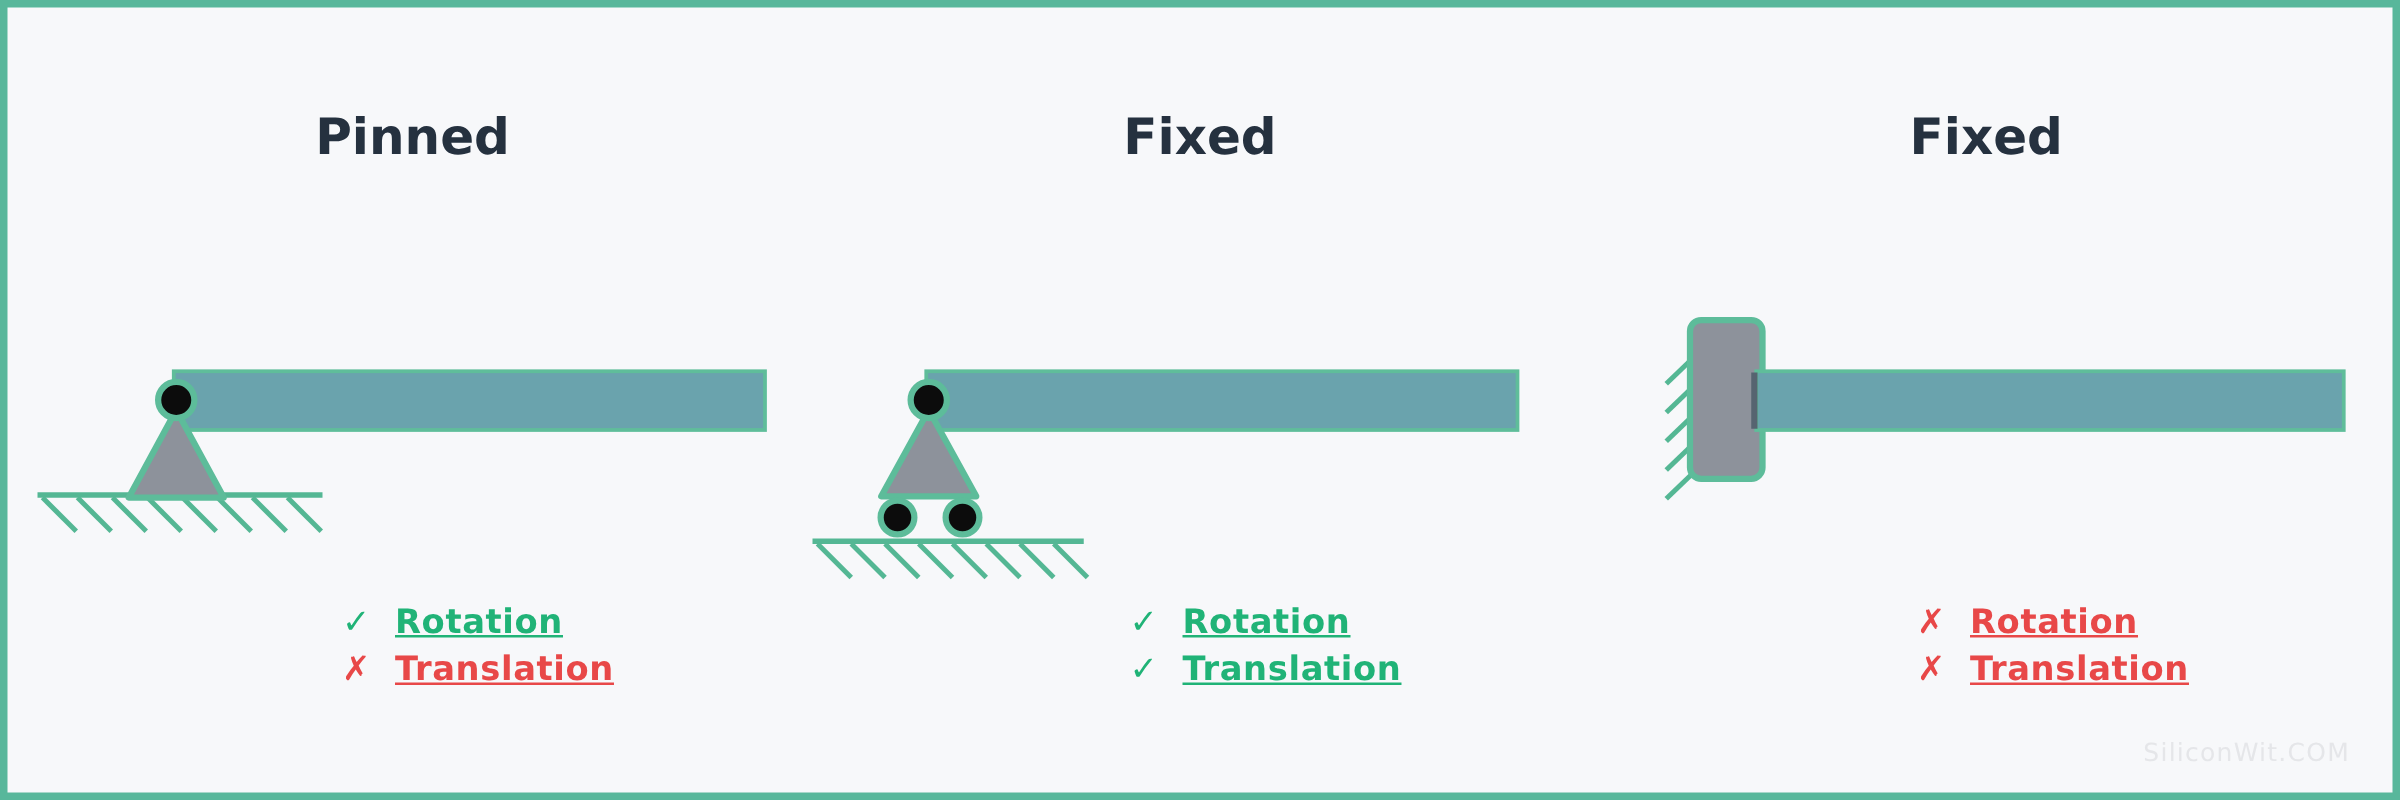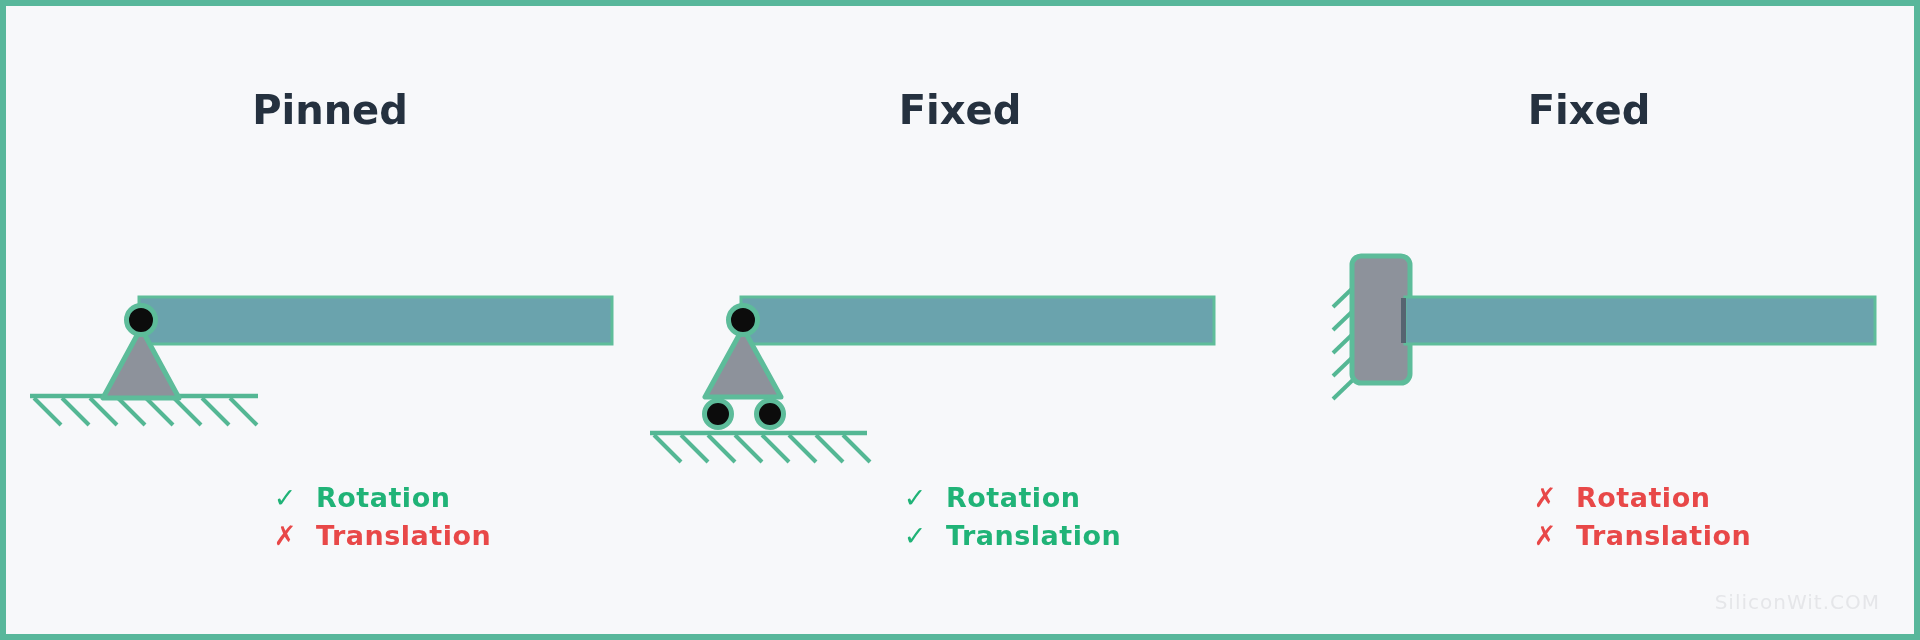--- a/index.html
+++ b/index.html
@@ -14,21 +14,21 @@
   .title{
     position:absolute;top:88px;width:300px;height:44px;line-height:44px;
     text-align:center;font-size:40px;font-weight:bold;color:#25313f;z-index:5;
   }
   .caps{position:absolute;top:478px;z-index:5;}
   .cap-row{display:flex;align-items:center;height:38px;}
   .cap-icon{
     display:inline-block;width:30px;text-align:center;font-size:27px;
     font-weight:bold;margin-right:16px;
   }
-  .cap-label{font-size:27px;font-weight:bold;letter-spacing:0.5px;}
+  .cap-label{font-size:27px;font-weight:bold;letter-spacing:0.5px;text-decoration:underline;}
   .allowed{color:#20b377;}
   .denied{color:#e84848;}
   .watermark{
     position:absolute;right:40px;bottom:26px;font-size:20px;color:#e5e6e9;
     letter-spacing:1px;z-index:5;
   }
 </style>
 </head>
 <body>
 

